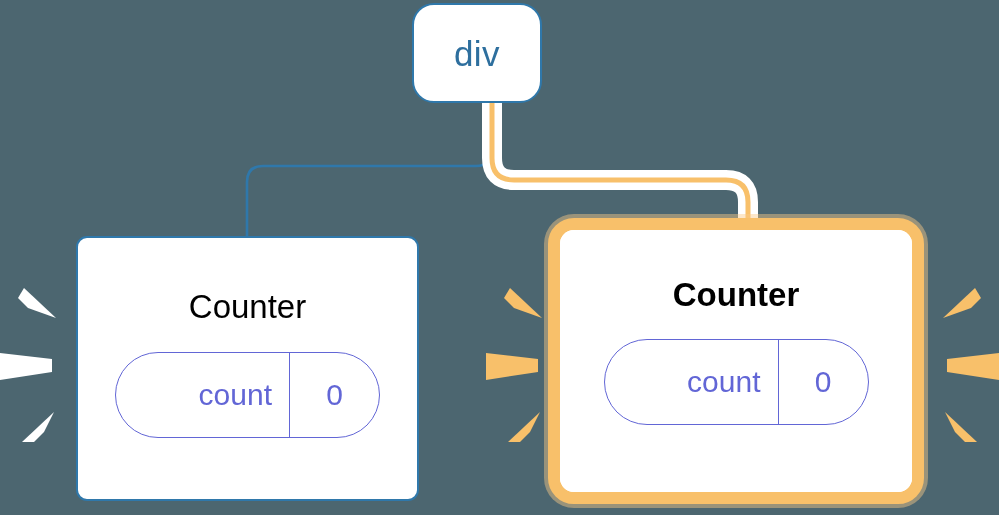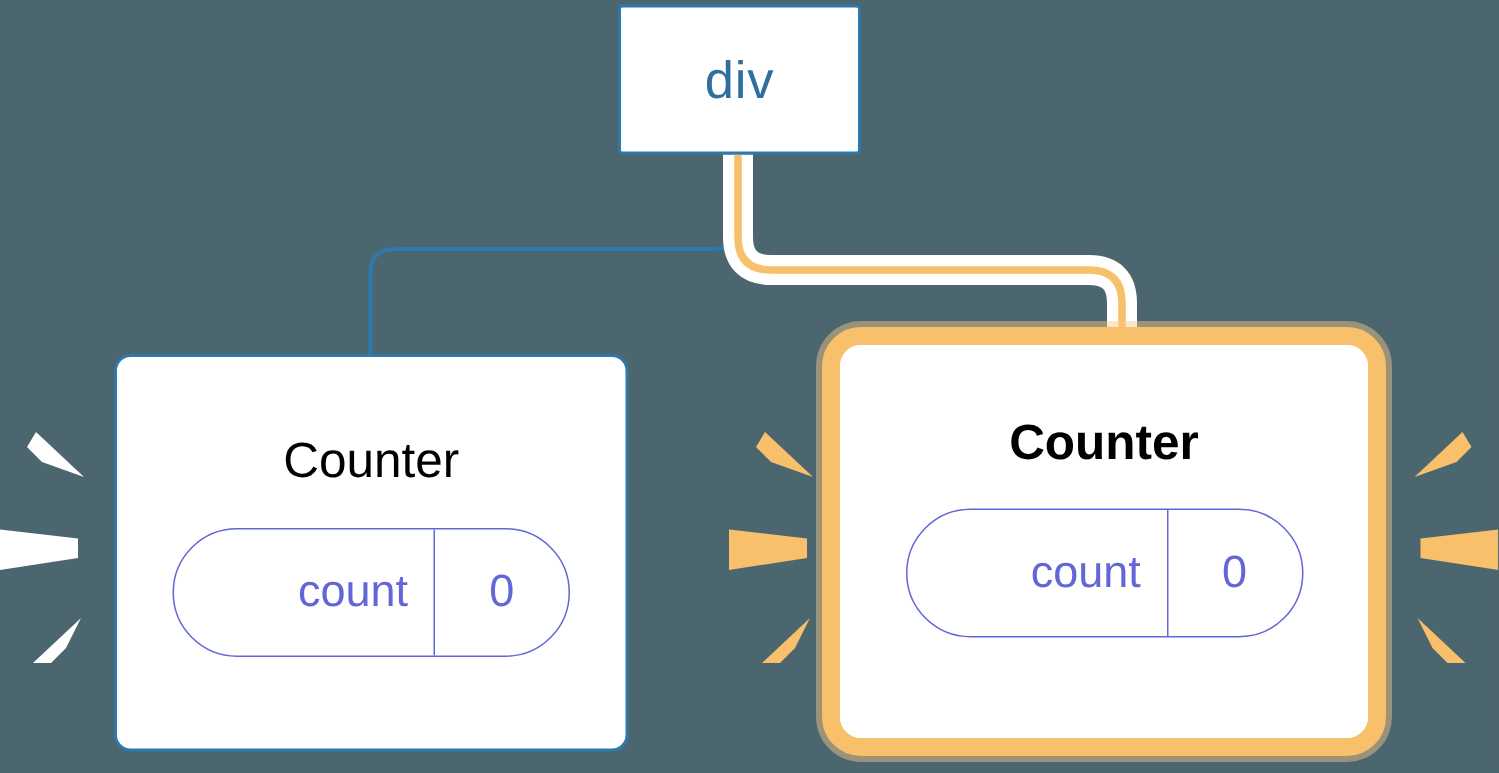--- a/index.html
+++ b/index.html
@@ -33,24 +33,24 @@
     background: #ffffff;
     box-sizing: border-box;
     display: flex;
     flex-direction: column;
     align-items: center;
   }
   
   #div-node {
     left: 412px;
     top: 3px;
-    width: 162px;
+    width: 130px;
     height: 100px;
     border: 2px solid #2f78ab;
-    border-radius: 3px;
+    border-radius: 22px;
     justify-content: center;
   }
   .div-label {
     font-size: 35px;
     color: #2e6f9e;
     letter-spacing: 0.5px;
     line-height: 1;
   }
   
   #counter-left {

